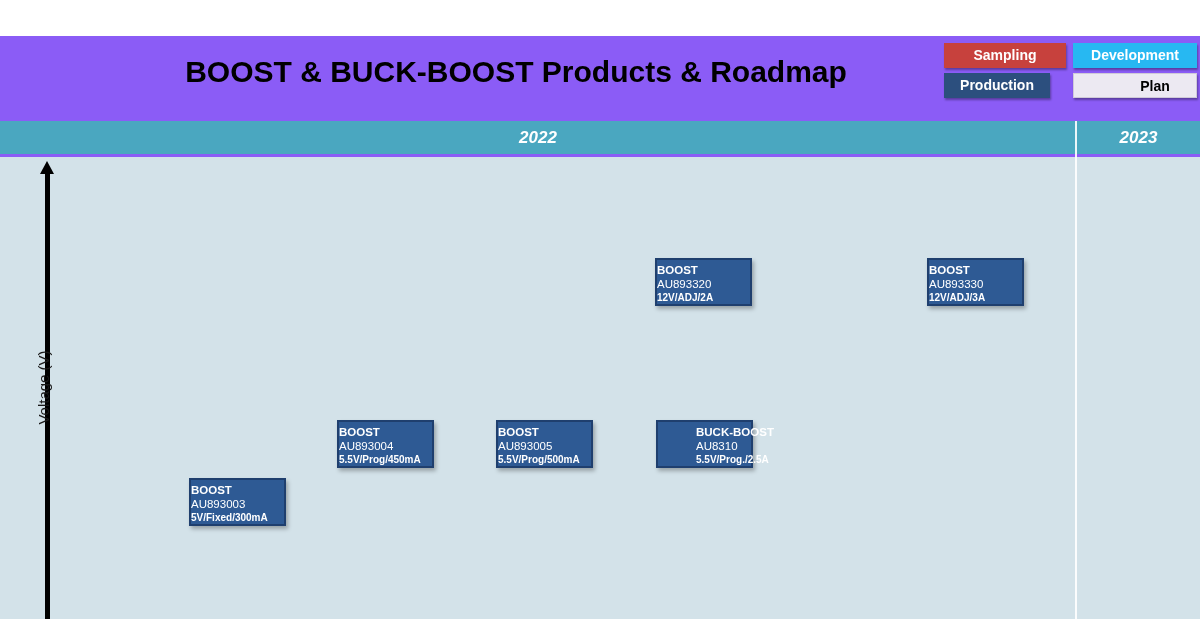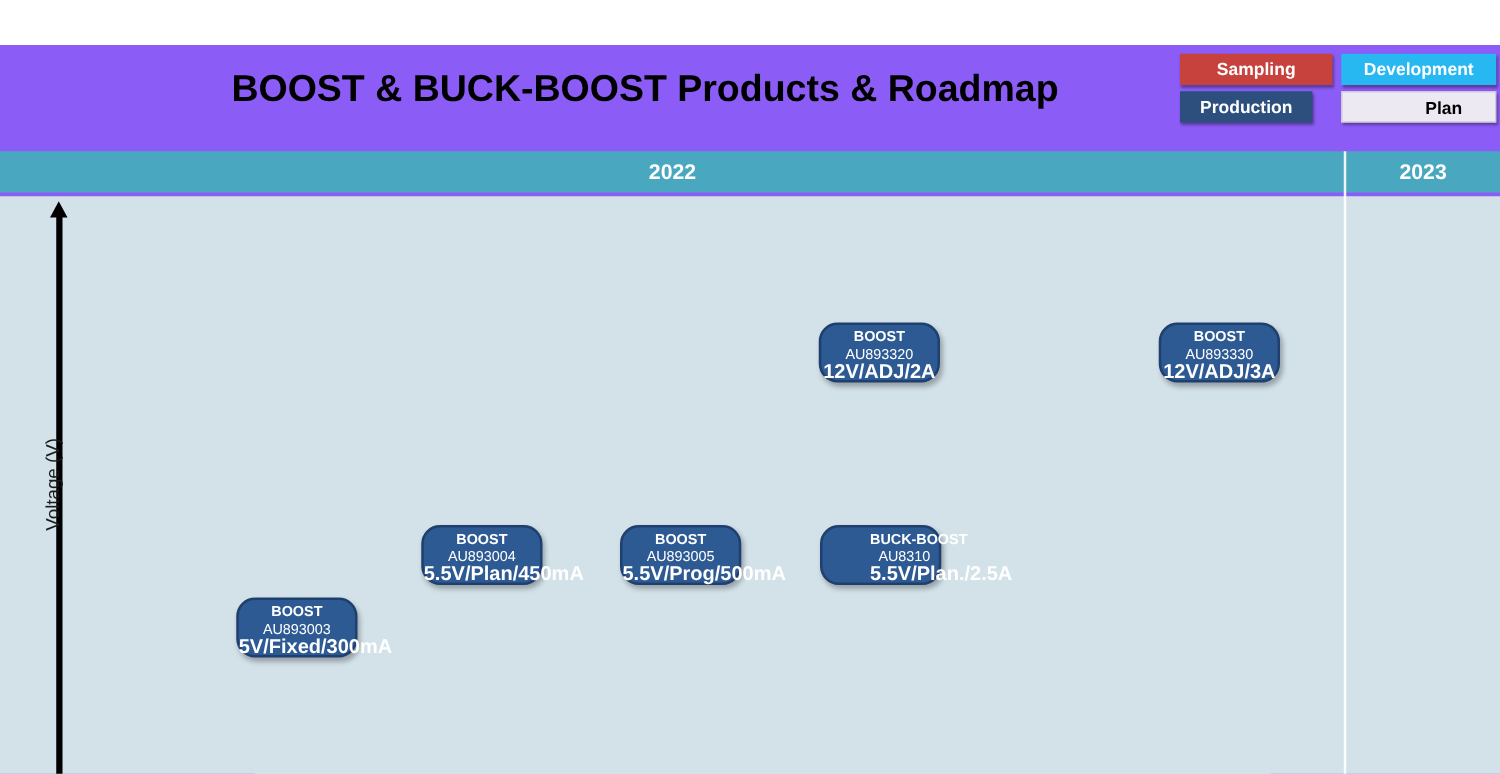--- a/index.html
+++ b/index.html
@@ -18,21 +18,21 @@
     box-shadow:1px 2px 2px rgba(0,0,0,0.35);
   }
   .chip-sampling    { left:944px;  top:7px;  width:122px; background:#c7413d; color:#fff; }
   .chip-development { left:1073px; top:7px;  width:124px; background:#27b8f2; color:#fff; }
   .chip-production  { left:944px;  top:37px; width:106px; background:#2c4f7e; color:#fff; }
   .chip-plan        { left:1073px; top:37px; width:124px; background:#ece9f2; color:#000; border:1px solid #cfcad8; }
 
   
   .timeline-band { position:absolute; left:0; top:85px; width:1200px; height:33px; background:#4aa7c0; }
   .year { position:absolute; top:85px; height:33px; line-height:33px; text-align:center;
-          color:#ffffff; font-weight:bold; font-size:17px; }
+          color:#ffffff; font-weight:bold; font-size:17px;font-style:italic; }
   .year-2022 { left:0; width:1076px; }
   .year-2023 { left:1077px; width:123px; }
   .timeline-divider { position:absolute; left:1075px; top:85px; width:2px; height:519px;
                       background:rgba(255,255,255,0.9); }
 
   
   .chart-area { position:absolute; left:0; top:121px; width:1200px; height:483px; background:#d3e2e9; }
 
   
   .y-axis-line { position:absolute; left:45px; top:136px; width:5px; height:471px; background:#000; }
@@ -42,26 +42,26 @@
   .x-axis-arrow { position:absolute; left:1147px; top:597px; width:0; height:0;
     border-top:7px solid transparent; border-bottom:7px solid transparent; border-left:14px solid #000; }
   .y-axis-label { position:absolute; left:-32px; top:343px; width:150px; text-align:center;
     transform:rotate(-90deg); font-size:15px; color:#1a1a1a; }
   .x-axis-label { position:absolute; left:0; top:609px; width:1200px; text-align:center;
     font-size:15px; color:#1a1a1a; }
 
   
   .pbox {
     position:absolute; width:97px; height:48px; background:#2e5a94;
-    border:2px solid #1f3f6e; border-radius:15px; color:#ffffff; text-align:center;
+    border:2px solid #1f3f6e; border-radius:0; color:#ffffff; 
     padding-top:4px; box-shadow:2px 3px 4px rgba(0,0,0,0.28);
   }
   .pbox .l1 { font-size:11.5px; font-weight:bold; line-height:13px; white-space:nowrap; }
   .pbox .l2 { font-size:11.5px; font-weight:normal; line-height:14px; white-space:nowrap; }
-  .pbox .l3 { font-size:16px; font-weight:bold; line-height:13px; white-space:nowrap; }
+  .pbox .l3 { font-size:10px; font-weight:bold; line-height:13px; white-space:nowrap; }
   .p-au893003 { left:189px; top:442px; }
   .p-au893004 { left:337px; top:384px; }
   .p-au893005 { left:496px; top:384px; }
   .p-au8310   { left:656px; top:384px;padding-left:38px; }
   .p-au893320 { left:655px; top:222px; }
   .p-au893330 { left:927px; top:222px; }
 </style>
 </head>
 <body>
 
@@ -89,31 +89,31 @@
   <div class="x-axis-label">Current (A)</div>
 
   <div class="pbox p-au893003" style="background-color: rgb(46, 90, 148);">
     <div class="l1">BOOST</div>
     <div class="l2">AU893003</div>
     <div class="l3">5V/Fixed/300mA</div>
   </div>
   <div class="pbox p-au893004" style="background-color: rgb(46, 90, 148);">
     <div class="l1">BOOST</div>
     <div class="l2">AU893004</div>
-    <div class="l3">5.5V/Plan/450mA</div>
+    <div class="l3">5.5V/Prog/450mA</div>
   </div>
   <div class="pbox p-au893005" style="background-color: rgb(46, 90, 148);">
     <div class="l1">BOOST</div>
     <div class="l2">AU893005</div>
     <div class="l3">5.5V/Prog/500mA</div>
   </div>
   <div class="pbox p-au8310" style="background-color: rgb(46, 90, 148);">
     <div class="l1">BUCK-BOOST</div>
     <div class="l2">AU8310</div>
-    <div class="l3">5.5V/Plan./2.5A</div>
+    <div class="l3">5.5V/Prog./2.5A</div>
   </div>
   <div class="pbox p-au893320" style="background-color: rgb(46, 90, 148);">
     <div class="l1">BOOST</div>
     <div class="l2">AU893320</div>
     <div class="l3">12V/ADJ/2A</div>
   </div>
   <div class="pbox p-au893330" style="background-color: rgb(46, 90, 148);">
     <div class="l1">BOOST</div>
     <div class="l2">AU893330</div>
     <div class="l3">12V/ADJ/3A</div>

